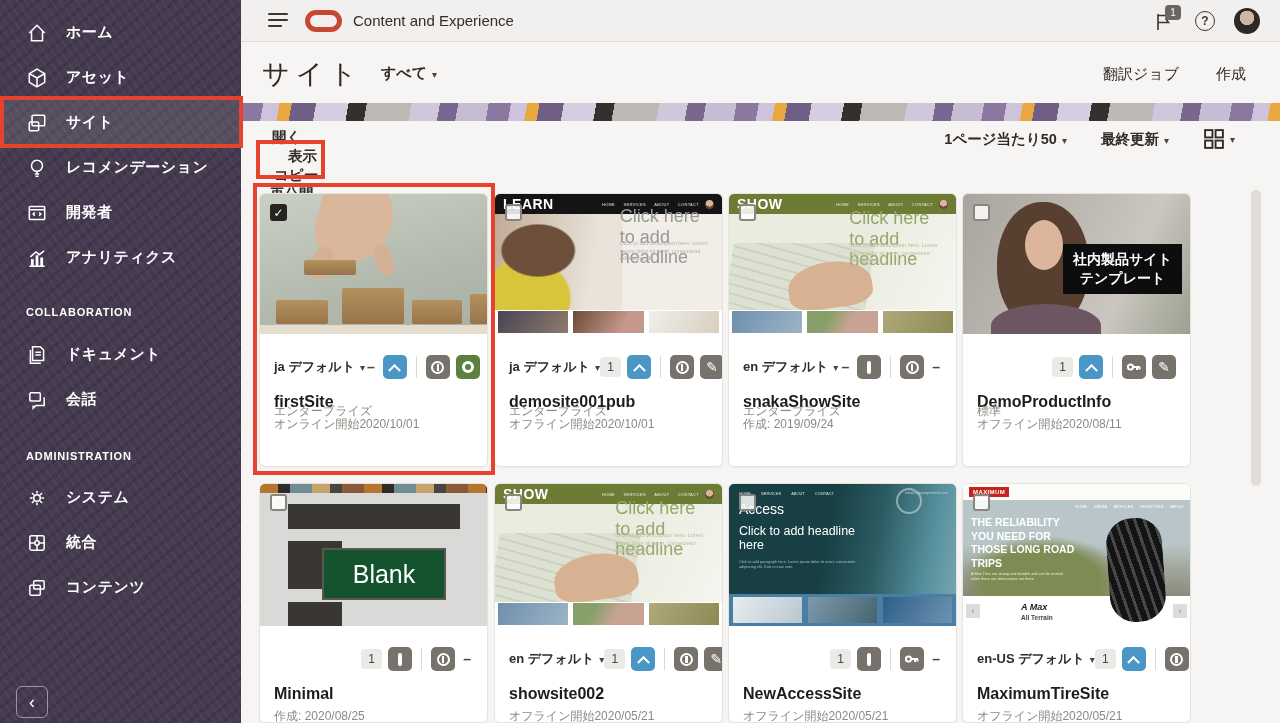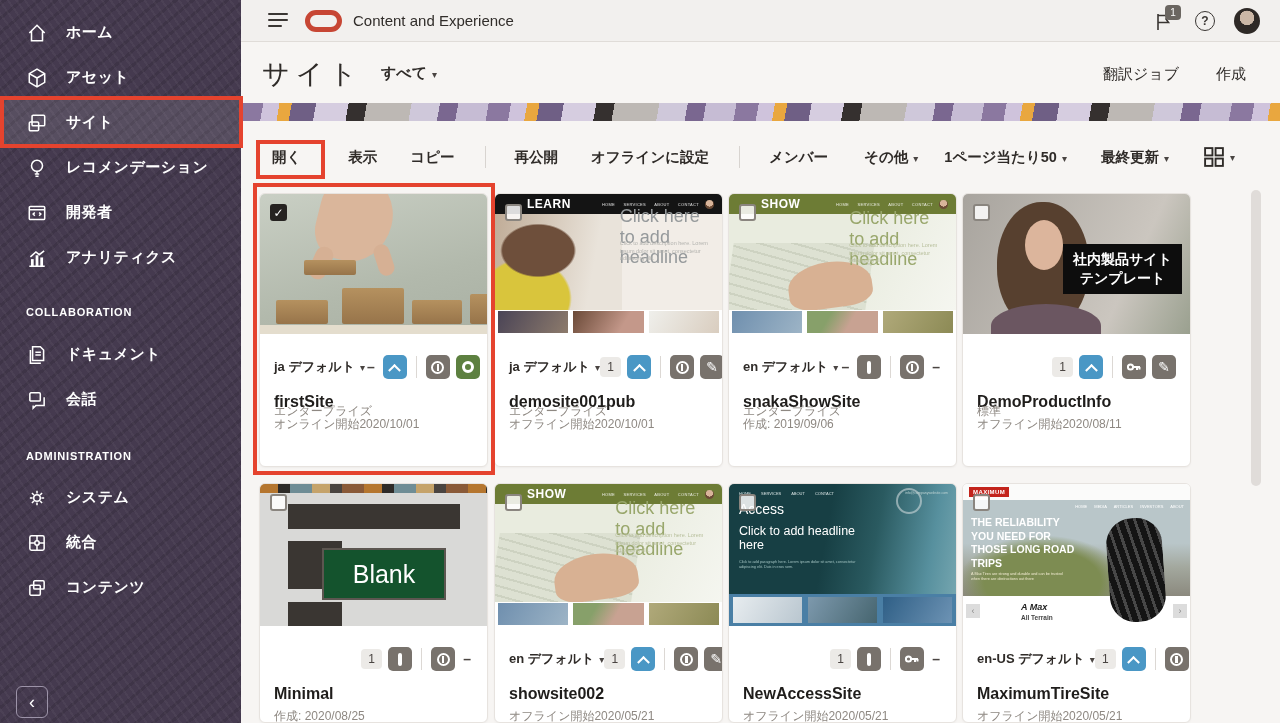--- a/index.html
+++ b/index.html
@@ -44,21 +44,21 @@
   .hdr-act{position:absolute;top:23px;font-size:15px;color:#2f2b28;cursor:pointer;}
   .act-trans{left:862px;} .act-create{left:975px;}
 
   
   .banner{position:absolute;left:241px;top:103px;width:1039px;height:18px;
     background:repeating-linear-gradient(100deg,
       #8b78a0 0 22px,#cfc3dc 22px 38px,#e9a73f 38px 50px,#6f5f85 50px 74px,#d6cde0 74px 106px,
       #35302f 106px 124px,#bdb8b4 124px 168px,#cfc8da 168px 196px,#7a6790 196px 214px,#c6bcd4 214px 244px);}
 
   
-  .toolbar{position:absolute;left:241px;top:128px;width:1039px;height:58px;display:flex;align-items:center;}
+  .toolbar{position:absolute;left:241px;top:128px;width:1039px;height:58px;display:flex;align-items:flex-start;flex-direction:column;}
   .tb{font-size:14.5px;font-weight:bold;color:#2f2b28;cursor:pointer;white-space:nowrap;}
   .tb-sep{width:1px;height:22px;background:#d8d4d0;}
   .tright{position:absolute;right:45px;display:flex;align-items:center;gap:34px;}
   .grid-icon{cursor:pointer;display:flex;align-items:center;}
   .grid-icon svg{width:22px;height:22px;stroke:#2f2b28;fill:none;stroke-width:1.8;}
 
   
   .card{position:absolute;width:229px;background:#fff;border:1px solid #e7e3df;border-radius:6px;overflow:hidden;cursor:pointer;
     box-shadow:0 1px 2px rgba(0,0,0,.04);}
   .r1{top:193px;height:274px;} .r2{top:483px;height:240px;}
@@ -84,21 +84,21 @@
   .ring{width:12px;height:12px;border:3px solid #fff;border-radius:50%;}
   .pencil{color:#fff;font-size:14px;line-height:1;}
   .keysvg{width:16px;height:16px;stroke:#fff;fill:none;stroke-width:2;}
   .msep{width:1px;height:22px;background:#dcd8d4;margin:0 3px;}
   .cname{font-size:16px;font-weight:bold;color:#1f1d1b;margin-top:13px;white-space:nowrap;overflow:hidden;}
   .cstatus{font-size:12px;color:#8e8882;margin-top:5px;}
   .ctype{position:absolute;left:14px;bottom:13px;font-size:12px;color:#8e8882;}
 
   
   .pv-hdr{position:absolute;left:0;top:0;right:0;height:20px;display:flex;align-items:center;padding:0 8px;z-index:2;}
-  .pv-logo{color:#fff;font-weight:bold;font-size:12px;letter-spacing:.5px;margin-left:24px;}
+  .pv-logo{color:#fff;font-weight:bold;font-size:14px;letter-spacing:.5px;}
   .pv-nav{margin-left:auto;color:rgba(255,255,255,.85);font-size:4px;word-spacing:7px;letter-spacing:.3px;}
   .pv-av{width:9px;height:9px;border-radius:50%;background:radial-gradient(circle at 50% 35%,#d8b49a 0 45%,#6b4a35 48%);margin-left:6px;flex:none;}
   .pv-headline{position:absolute;color:#95999b;font-size:18px;line-height:1.15;z-index:2;}
   .pv-desc{position:absolute;font-size:5.5px;color:#b3b3af;line-height:1.4;z-index:2;}
   .thumbs{position:absolute;left:0;right:0;bottom:0;height:24px;background:#fff;display:flex;gap:5px;padding:1px 3px;}
   .thumbs i{display:block;flex:1;}
 
   
   .pv1{background:linear-gradient(165deg,#c9cfc4,#b2b9ac 62%,#a9b0a3);}
   .pv1 .table{position:absolute;left:0;right:0;bottom:0;height:9px;background:#e4ddcd;}
@@ -469,21 +469,21 @@
           <span class="msep"></span>
           <span class="ic gray">
               <span class="tcir">
                 <i></i>
               </span>
             </span>
           <span class="dash">–</span>
         </span>
       </div>
       <div class="cname">snakaShowSite</div>
-      <div class="cstatus">作成: 2019/09/06</div>
+      <div class="cstatus">作成: 2019/09/24</div>
       <div class="ctype">エンタープライズ</div>
     </div>
   </div>
 
   <div class="card r1 c4">
     <div class="preview pv4">
       <div class="cb"></div>
       <div class="hair"></div>
         <div class="face"></div>
         <div class="shirt"></div>

